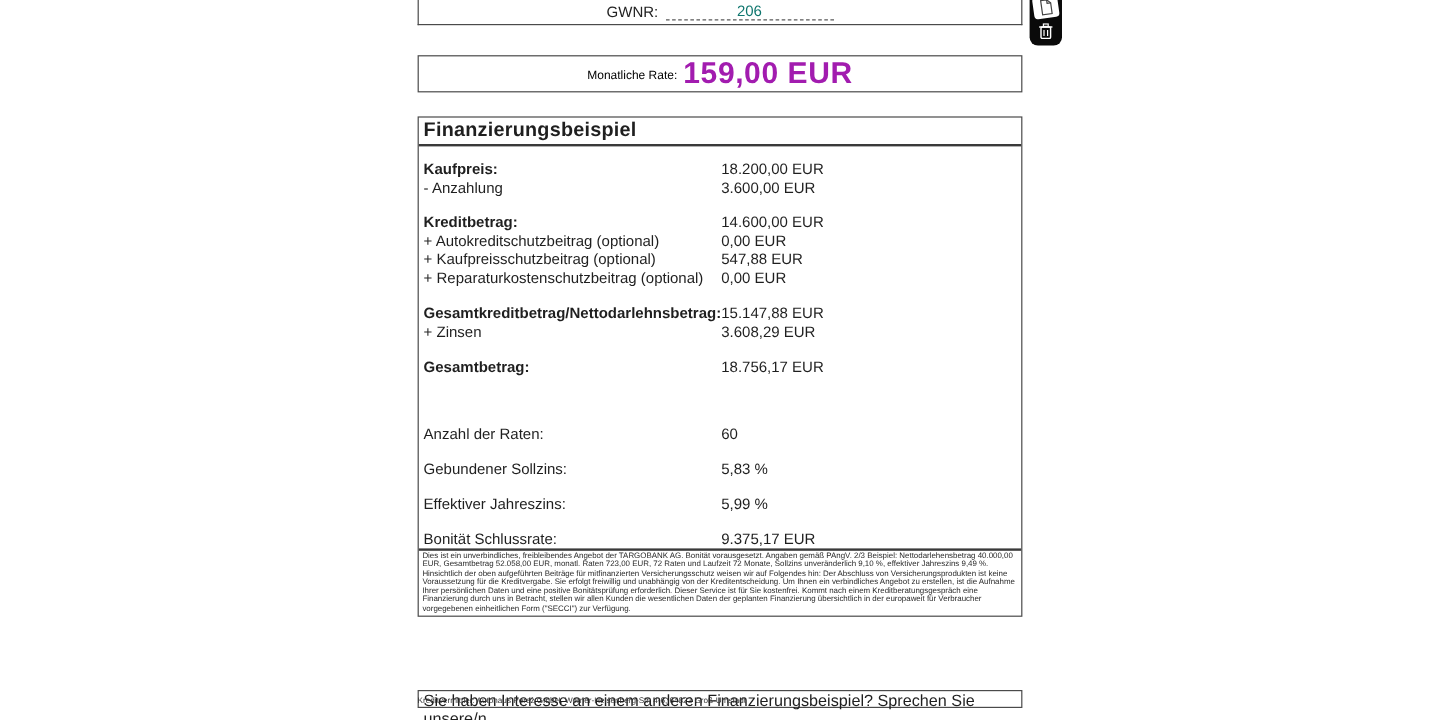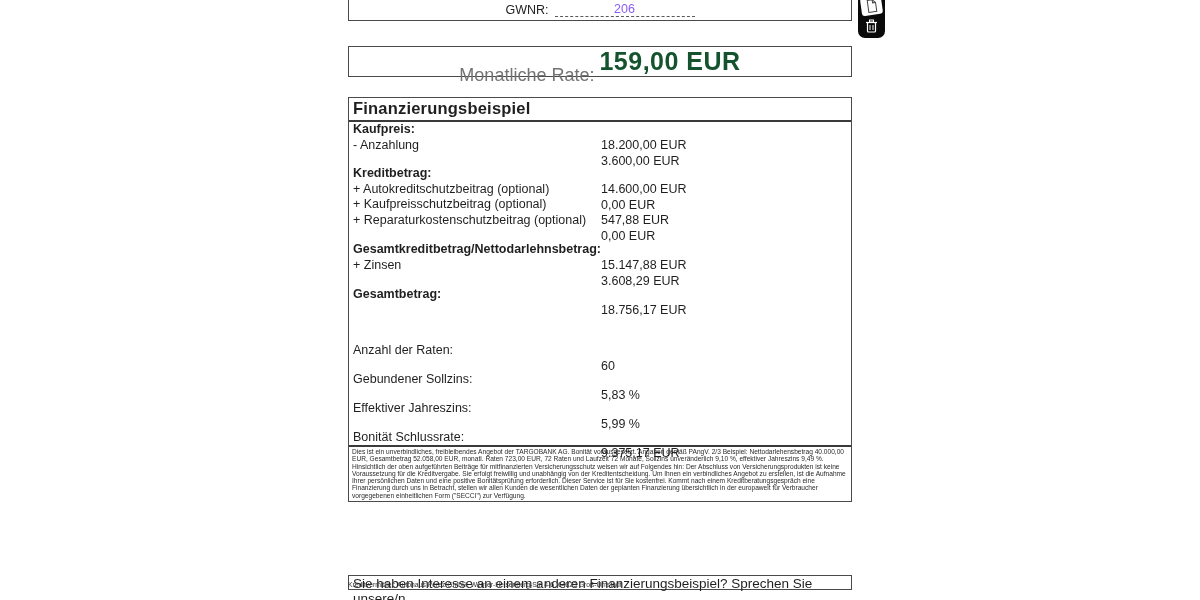--- a/index.html
+++ b/index.html
@@ -12,30 +12,30 @@
   
   .gwnr-box { top:-6px; height:27px; border-top:none; display:flex; align-items:flex-end;
               justify-content:center; padding-bottom:3px; }
   .gwnr-row { display:flex; align-items:flex-end; gap:6px; }
   .gwnr-label { font-size:12.5px; color:#222;text-align:center; }
   .gwnr-field { width:140px; text-align:center; border-bottom:1.5px dashed #5a5a5a;
                 font-size:12.5px; color:#3f87b5; line-height:14px; }
 
   
   .rate-box { top:46px; height:31px; display:flex; align-items:center; justify-content:center; }
-  .rate-label { font-size:18px; color:#737373; margin-right:5px; position:relative; top:14px; }
-  .rate-value { font-size:25px; font-weight:bold; letter-spacing:0.5px; color:#14532d; }
+  .rate-label { font-size:10px; color:#000000; margin-right:5px; position:relative; top:2px; }
+  .rate-value { font-size:25px; font-weight:bold; letter-spacing:0.5px; color:#a21caf; }
 
   
   .fin-box { top:97px; }
   .fin-title { font-size:16.5px; font-weight:bold; padding:1px 4px 2px 4px;
                border-bottom:2px solid #3a3a3a; letter-spacing:0.2px; }
-  .rows { padding-top:0; }
+  .rows { padding-top:12px; }
   .row { position:relative; height:15.5px; font-size:12.5px; line-height:15.5px; padding-left:4px; }
-  .row .val { position:absolute; left:252px; top:16px; }
+  .row .val { position:absolute; left:252px; top:0; }
   .row.b .lbl { font-weight:bold; }
   .m13 { margin-top:13px; }
   .m14 { margin-top:14px; }
   .m40 { margin-top:40px; }
   .m135 { margin-top:13.5px; }
 
   .disclaimer { border-top:2px solid #3a3a3a; padding:1px 3px 2px 3px;
                 font-size:6.6px; line-height:7.3px; color:#2a2a2a; }
 
   
@@ -54,21 +54,21 @@
   .fw-trash { background:transparent; }
 </style>
 </head>
 <body>
 
 <div class="page">
 
   <div class="docbox gwnr-box">
     <div class="gwnr-row">
       <span class="gwnr-label">GWNR:</span>
-      <span class="gwnr-field" style="color: #8b5cf6;">206</span>
+      <span class="gwnr-field" style="color: #0f766e;">206</span>
     </div>
   </div>
 
   <div class="docbox rate-box">
     <span class="rate-label">Monatliche Rate:</span>
     <span class="rate-value">159,00 EUR</span>
   </div>
 
   <div class="docbox fin-box">
     <div class="fin-title">Finanzierungsbeispiel</div>

